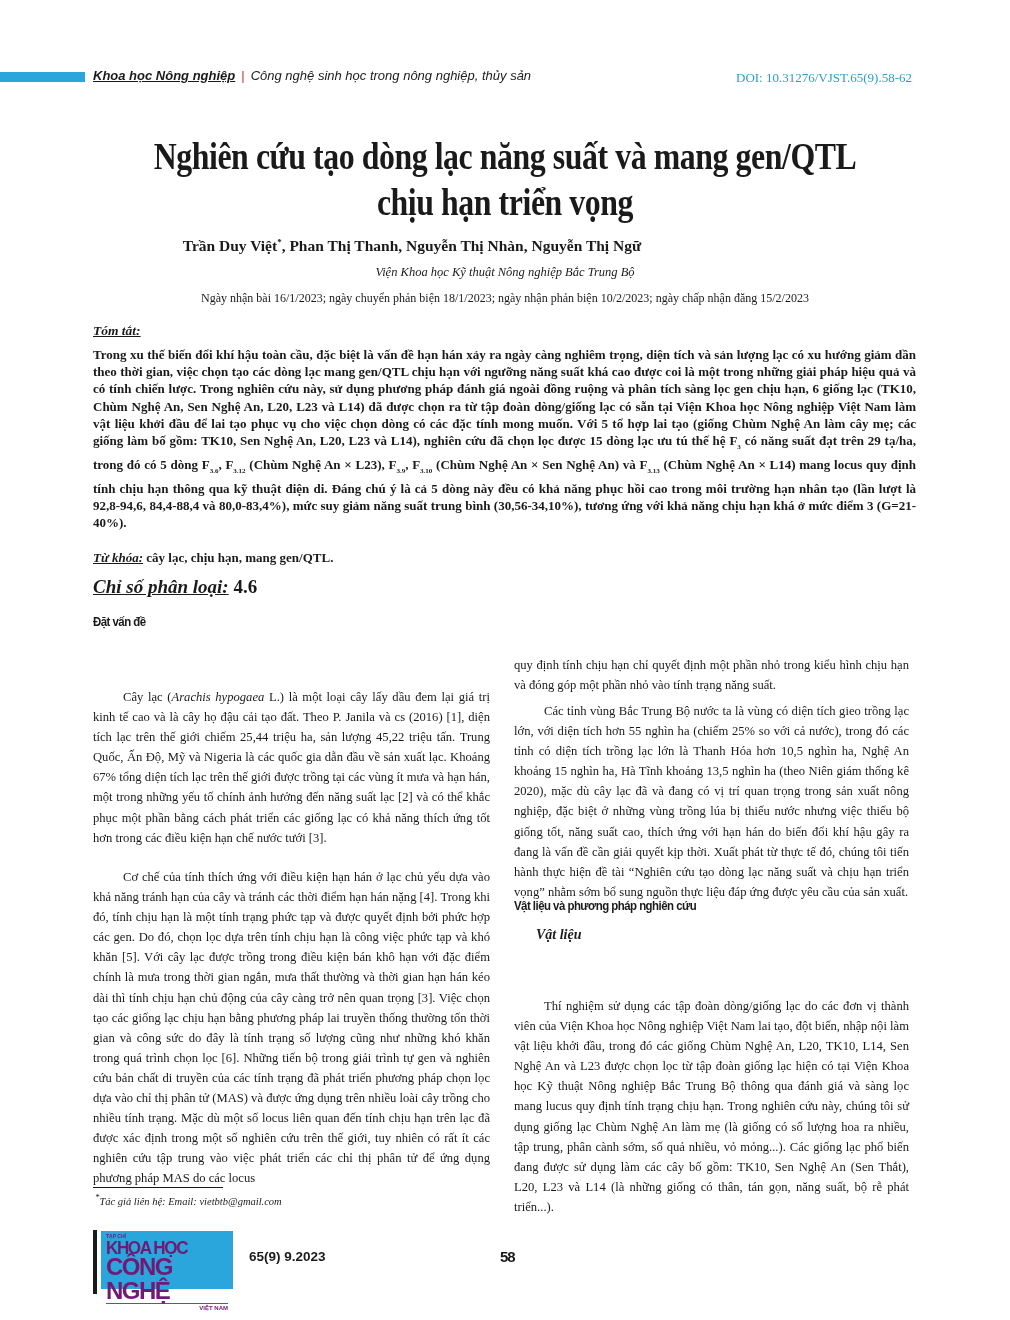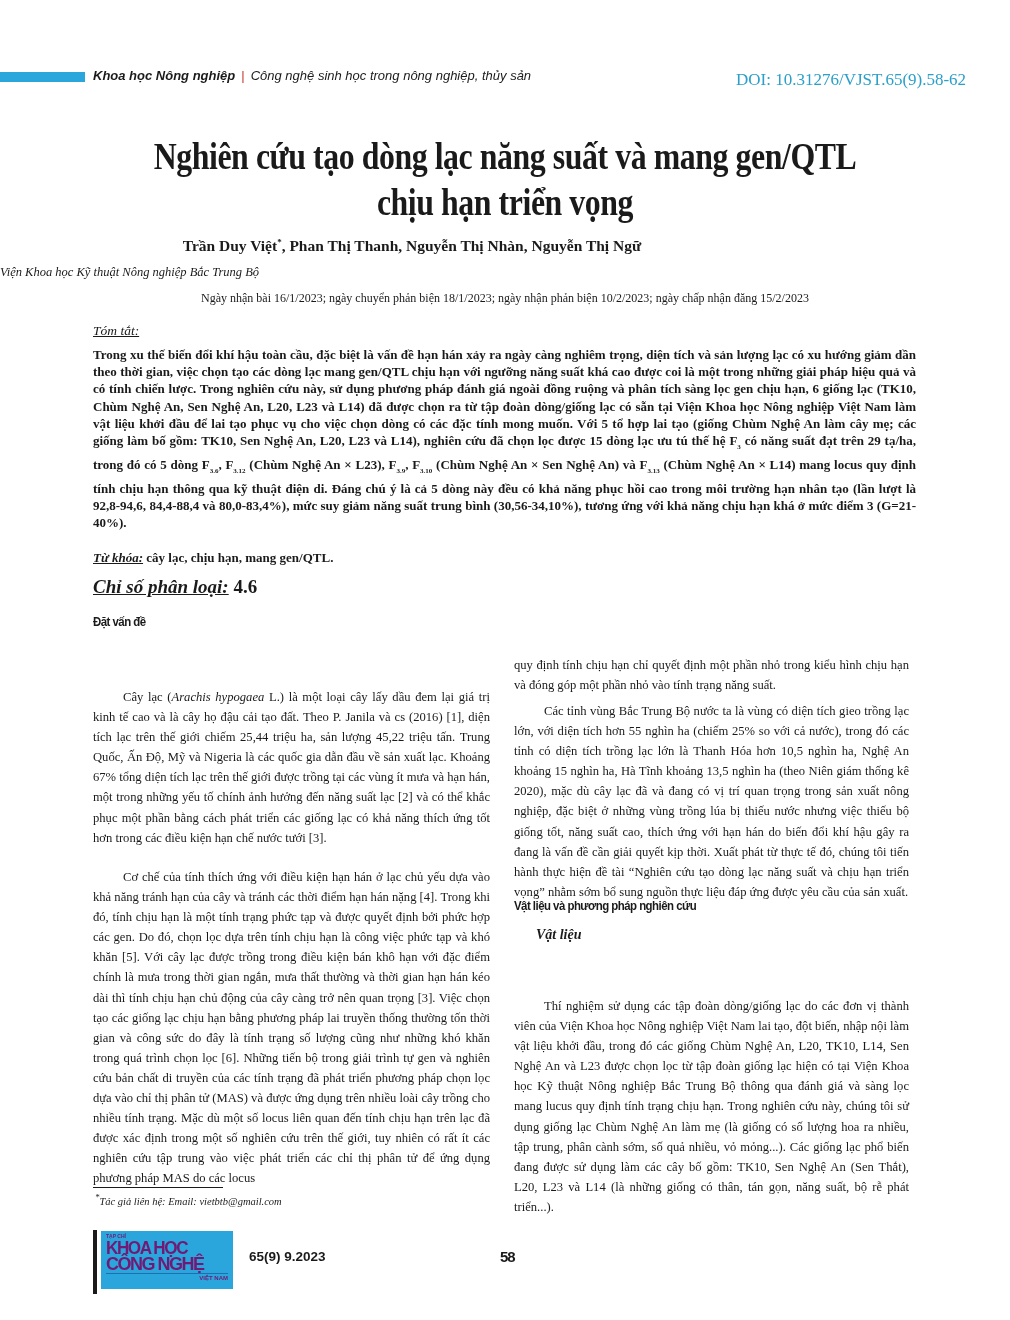--- a/index.html
+++ b/index.html
@@ -1,44 +1,44 @@
 <!DOCTYPE html>
 <html><head>
 <meta charset="utf-8">
 <style>
   * { margin: 0; padding: 0; box-sizing: border-box; }
   body { width: 1010px; height: 1320px; background: #ffffff; position: relative; overflow: hidden; font-family: "Liberation Serif", serif; color: #1a1a1a; }
   .header-bar { position: absolute; left: 0; top: 72px; width: 85px; height: 10px; background: #2aa6dc; }
   .header-text { position: absolute; left: 93px; top: 68px; font-family: "Liberation Sans", sans-serif; font-style: italic; font-size: 13px; color: #1a1a1a; white-space: nowrap; }
-  .header-text .section { font-weight: bold; }
+  .header-text .section { font-weight: bold; text-decoration: underline; }
   .header-text .sep { color: #c0392b; margin: 0 6px; font-style: normal; }
-  .doi { position: absolute; left: 736px; top: 70px; font-size: 17px; color: #2a9fc9; }
+  .doi { position: absolute; left: 736px; top: 70px; font-size: 13px; color: #2a9fc9; }
   .title { position: absolute; left: 60px; top: 134px; width: 890px; text-align: center; font-size: 37px; font-weight: bold; line-height: 46px; letter-spacing: -0.5px; transform: scaleX(0.86); transform-origin: center; }
   .authors { position: absolute; left: 0; width: 824px; top: 237px; text-align: center; font-size: 15.5px; font-weight: bold; }
   .authors sup { font-size: 9px; }
-  .affil { position: absolute; left: 0; width: 1010px; top: 265px; text-align: left; font-size: 12.5px; font-style: italic; }
+  .affil { position: absolute; left: 0; width: 1010px; top: 265px; text-align: center; font-size: 12.5px; font-style: italic; }
   .dates { position: absolute; left: 0; width: 1010px; top: 291px; text-align: center; font-size: 12px; }
-  .abstract-label { position: absolute; left: 93px; top: 323px; font-size: 13.5px; font-weight: normal; font-style: italic; text-decoration: underline; }
+  .abstract-label { position: absolute; left: 93px; top: 323px; font-size: 13.5px; font-weight: bold; font-style: italic; text-decoration: underline; }
   .abstract { position: absolute; left: 93px; top: 346px; width: 823px; font-size: 13px; font-weight: bold; line-height: 17.2px; text-align: justify; }
   .abstract sub { font-size: 7px; }
   .kw { position: absolute; left: 93px; top: 550px; font-size: 13px; font-weight: bold; }
   .kw .lbl, .cls .lbl { font-style: italic; text-decoration: underline; }
   .kw .val, .cls .val { font-weight: bold; }
   .cls { position: absolute; left: 93px; top: 576px; font-size: 19px; font-weight: bold; }
   .col { position: absolute; font-size: 12.6px; line-height: 20.1px; text-align: justify; margin-top: 43px; }
   .h-section { position: absolute; font-family: "Liberation Sans", sans-serif; font-weight: bold; font-size: 13px; letter-spacing: -0.6px; transform: scaleX(0.88); transform-origin: left; }
   .h-sub { position: absolute; font-style: italic; font-weight: bold; font-size: 14px; font-family: Liberation Serif, serif; }
   .para { position: absolute; text-indent: 30px; }
   .footnote-rule { position: absolute; left: 93px; top: 1187px; width: 130px; border-top: 1px solid #1a1a1a; }
   .footnote { position: absolute; left: 95px; top: 1192px; font-size: 10.5px; font-style: italic; }
   .footer-rule { position: absolute; left: 93px; top: 1230px; width: 4px; height: 64px; background: #1a1a1a; }
   .logo { position: absolute; left: 101px; top: 1231px; width: 132px; height: 58px; background: #2aa6dc; color: #701a75; font-family: "Liberation Sans", sans-serif; font-weight: bold; padding: 3px 5px; line-height: 1; }
   .logo .tc { font-size: 5px; display: block; }
   .logo .kh { font-size: 18px; letter-spacing: -1.5px; display: block; transform: scaleX(0.95); transform-origin: left; }
-  .logo .cn { font-size: 18px; letter-spacing: -1.5px; display: block; margin-top: -2px; }
+  .logo .cn { font-size: 24px; letter-spacing: -1.5px; display: block; margin-top: -2px; }
   .logo .vn { font-size: 6px; display: block; text-align: right; margin-top: 0; border-top: 1px solid #1e6fb0; padding-top: 1px; }
   .issue { position: absolute; left: 249px; top: 1249px; font-family: "Liberation Sans", sans-serif; font-weight: bold; font-size: 13.5px; }
   .pageno { position: absolute; left: 500px; top: 1248px; font-family: "Liberation Sans", sans-serif; font-weight: bold; font-size: 15px; letter-spacing: -1px; }
 </style>
 </head>
 <body>
 
 <div class="header-bar"></div>
 <div class="header-text">
   <span class="section">Khoa học Nông nghiệp</span><span class="sep">|</span><span>Công nghệ sinh học trong nông nghiệp, thủy sản</span>

